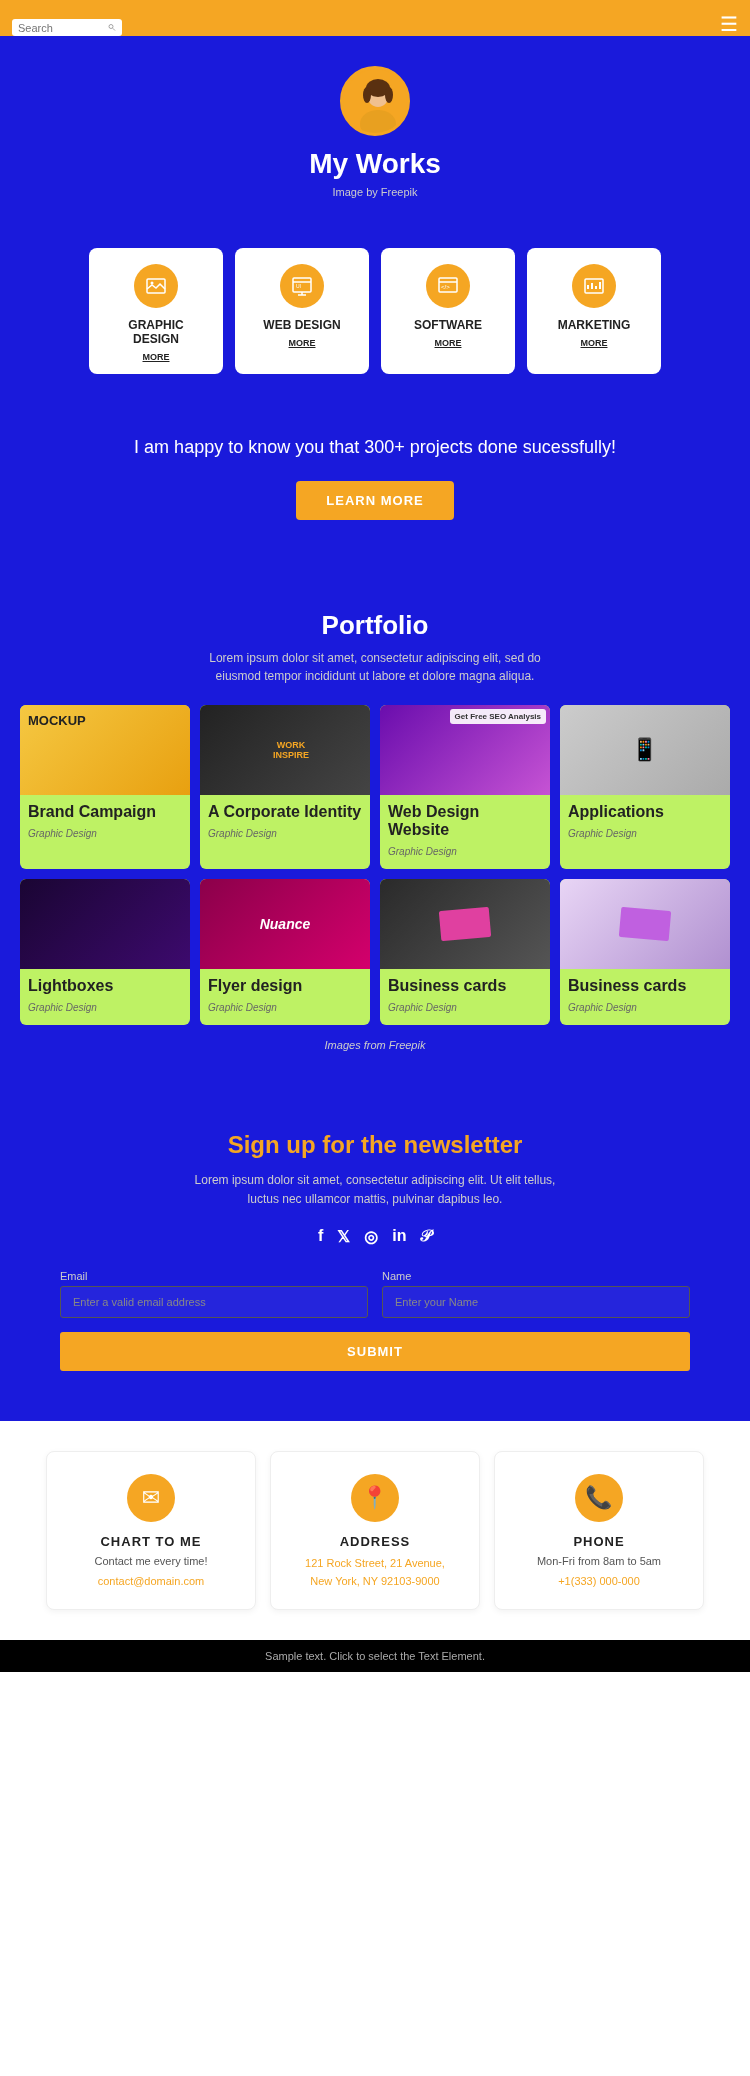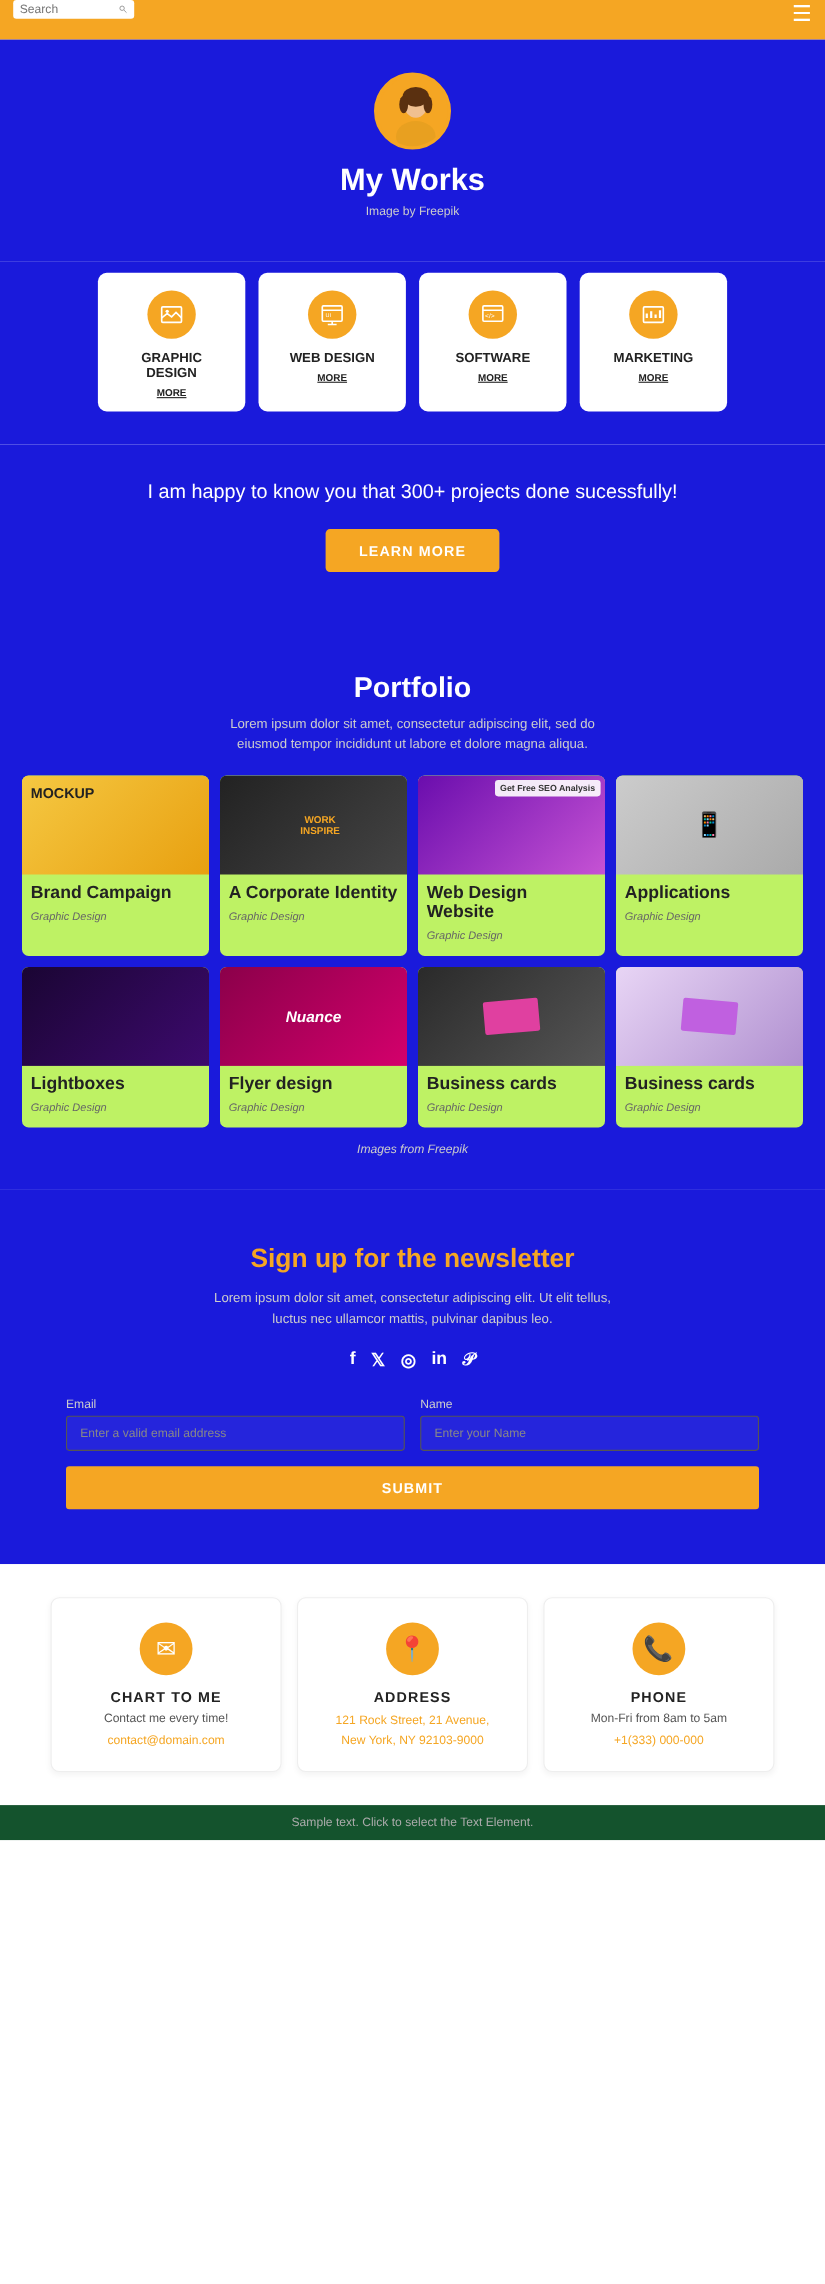--- a/index.html
+++ b/index.html
@@ -3,21 +3,21 @@
   <meta charset="utf-8">
   <style>
     * { margin: 0; padding: 0; box-sizing: border-box; }
     body { font-family: Arial, sans-serif; width: 750px; background: #fff; }
 
     
     .navbar {
       background: #F5A623;
       height: 36px;
       display: flex;
-      align-items: flex-start;
+      align-items: flex-end;
       justify-content: space-between;
       padding: 0 12px;
     }
     .search-box {
       display: flex;
       align-items: center;
       background: #fff;
       border-radius: 3px;
       padding: 2px 6px;
       width: 110px;
@@ -301,21 +301,21 @@
       margin-bottom: 4px;
     }
     .contact-card a {
       color: #F5A623;
       font-size: 11px;
       text-decoration: none;
     }
 
     
     .footer {
-      background: #14532d;
+      background: #000000;
       text-align: center;
       padding: 10px;
       color: #aaa;
       font-size: 11px;
     }
 
     
     .img-yellow { background: linear-gradient(135deg, #f5c842, #e8a010); }
     .img-dark { background: linear-gradient(135deg, #222, #444); display: flex; align-items: center; justify-content: center; color: #F5A623; font-size: 10px; font-weight: bold; padding-left: 12px; }
     .img-purple { background: linear-gradient(135deg, #6a0dad, #c653d4); }

